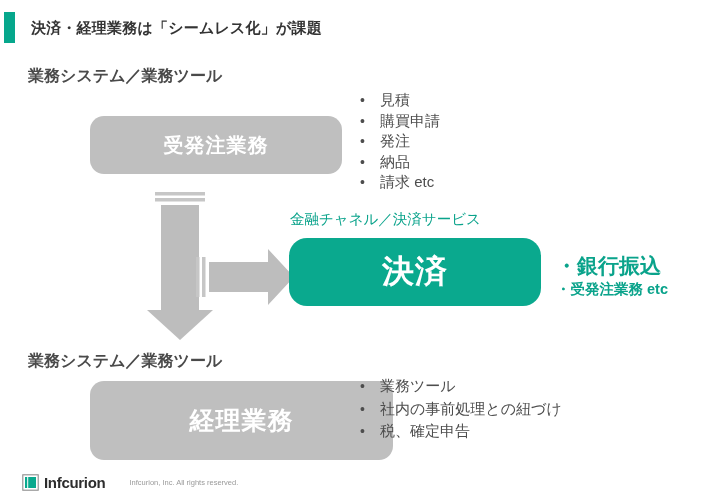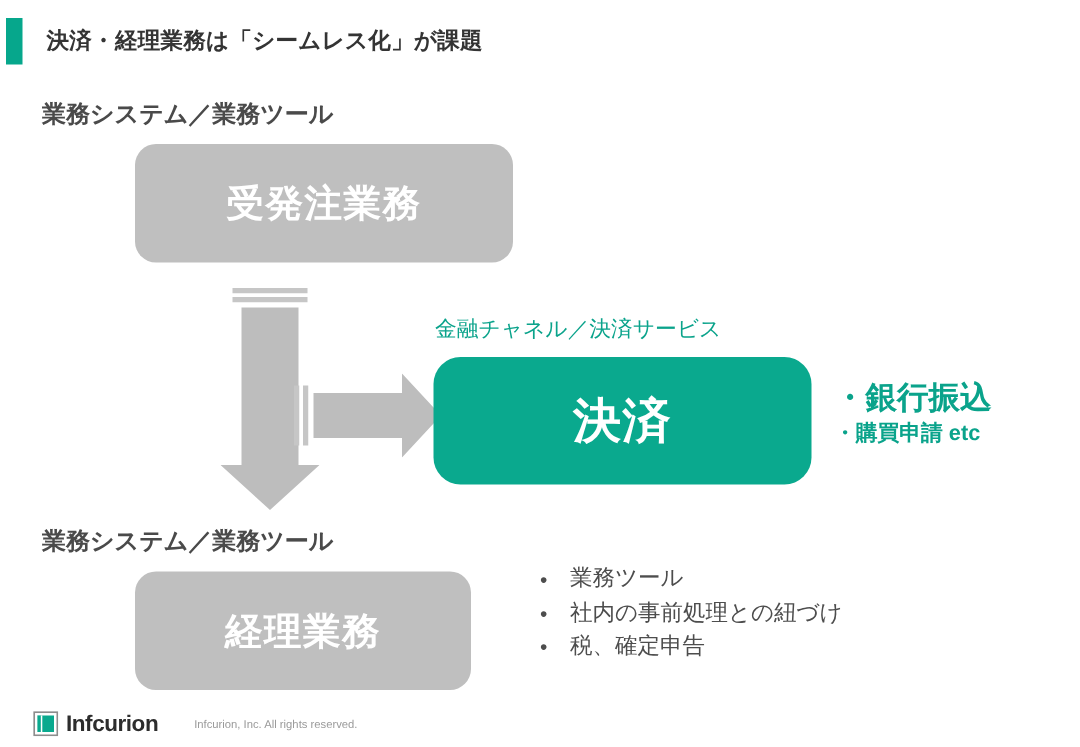--- a/index.html
+++ b/index.html
@@ -73,32 +73,32 @@
     align-items: center;
     justify-content: center;
     color: #ffffff;
     font-weight: 700;
     letter-spacing: 1px;
   }
   .box-gray { background: #bfbfbf; }
   .box-teal { background: #0aa98e; border-radius: 18px; }
 
   #box-order {
-    left: 90px; top: 96px;
-    width: 252px; height: 79px;
-    font-size: 25px;
+    left: 90px; top: 116px;
+    width: 252px; height: 58px;
+    font-size: 20px;
   }
   #box-accounting {
     left: 90px; top: 381px;
-    width: 224px; height: 79px;
+    width: 303px; height: 79px;
     font-size: 25px;
   }
   #box-payment {
     left: 289px; top: 238px;
-    width: 252px; height: 85px;
+    width: 252px; height: 68px;
     font-size: 32px;
   }
 
   
   .bullet-list {
     position: absolute;
     margin: 0;
     padding: 0;
     list-style: none;
   }
@@ -191,40 +191,47 @@
 
 <div id="slide">
 
   <div id="title-accent"></div>
   <div id="title-text">決済・経理業務は「シームレス化」が課題</div>
 
   <div id="caption-top" class="section-caption">業務システム／業務ツール</div>
 
   <div id="box-order" class="box box-gray">受発注業務</div>
 
+  <ul id="list-order" class="bullet-list">
+    <li>見積</li>
+    <li>購買申請</li>
+    <li>発注</li>
+    <li>納品</li>
+    <li>請求  etc</li>
+  </ul>
 
   <svg id="arrow-down" viewBox="0 0 66 148">
     <rect x="8" y="0" width="50" height="3.5" fill="#c6c6c6"></rect>
     <rect x="8" y="6" width="50" height="3.5" fill="#c6c6c6"></rect>
     <polygon points="14,13 52,13 52,118 66,118 33,148 0,118 14,118" fill="#bdbdbd"></polygon>
   </svg>
 
   <svg id="arrow-right" viewBox="0 0 98 56">
     <rect x="0" y="8" width="3.5" height="40" fill="#c6c6c6"></rect>
     <rect x="6" y="8" width="3.5" height="40" fill="#c6c6c6"></rect>
     <polygon points="13,13 72,13 72,0 98,28 72,56 72,43 13,43" fill="#bdbdbd"></polygon>
   </svg>
 
   <div id="caption-payment">金融チャネル／決済サービス</div>
 
   <div id="box-payment" class="box box-teal">決済</div>
 
   <ul id="list-channels">
     <li>・銀行振込</li>
-    <li class="small">・購買申請  etc</li>
+    <li class="small">・受発注業務  etc</li>
   </ul>
 
   <div id="caption-bottom" class="section-caption">業務システム／業務ツール</div>
 
   <div id="box-accounting" class="box box-gray">経理業務</div>
 
   <ul id="list-accounting" class="bullet-list">
     <li>業務ツール</li>
     <li>社内の事前処理との紐づけ</li>
     <li>税、確定申告</li>

